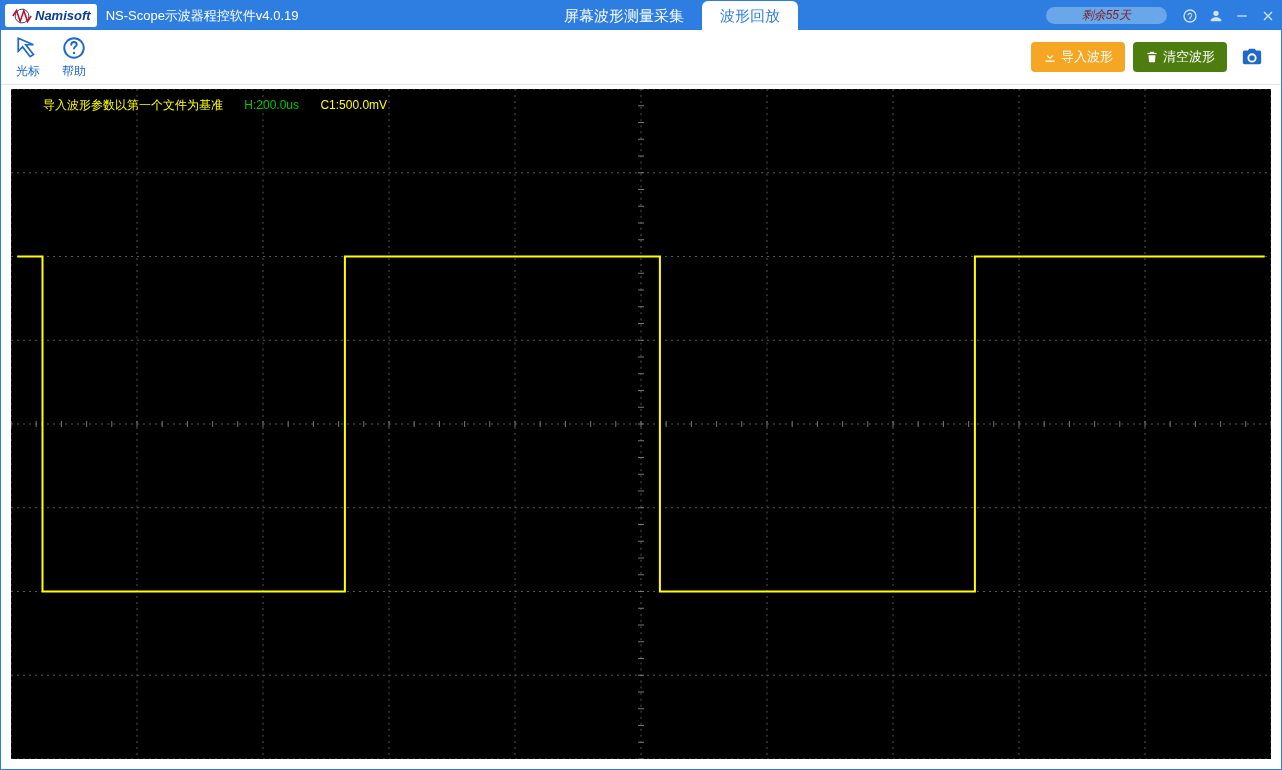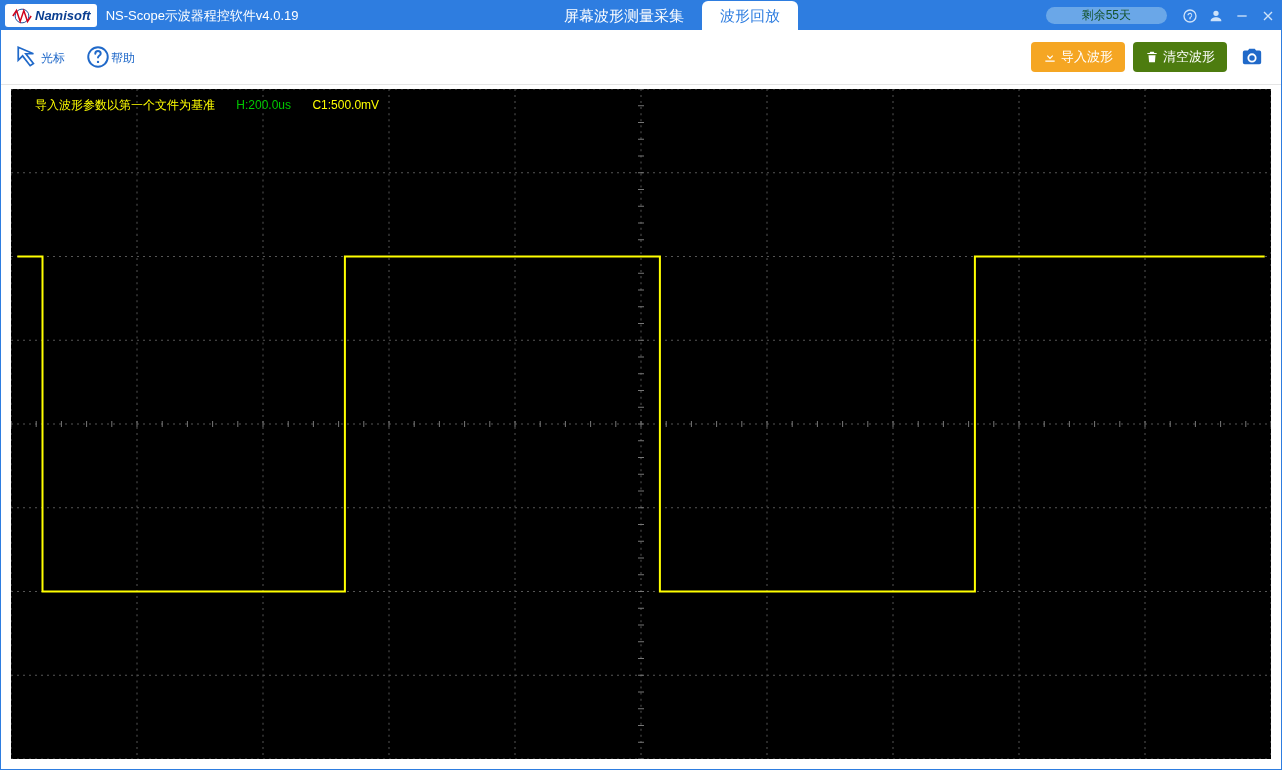--- a/index.html
+++ b/index.html
@@ -5,37 +5,37 @@
   * { box-sizing: border-box; margin: 0; padding: 0; }
   html, body { width: 1282px; height: 770px; font-family: "Microsoft YaHei", Arial, sans-serif; background: #fff; overflow: hidden; }
   .app { width: 1282px; height: 770px; display: flex; flex-direction: column; border: 1px solid #2e7de0; }
   .titlebar { height: 31px; background: #2e7de0; display: flex; align-items: center; color: #fff; font-size: 13px; }
   .logo-box { height: 23px; margin: 0 0 0 4px; background: #fff; border-radius: 3px; padding: 0 6px; display: flex; align-items: center; font-weight: bold; font-style: italic; color: #0b3f91; }
   .logo-wave { width: 22px; height: 16px; margin-right: 2px; }
   .app-title { margin-left: 9px; white-space: nowrap; }
   .tabs-center { flex: 1; display: flex; align-items: flex-end; justify-content: center; height: 100%; }
   .tab { padding: 6px 18px 4px 18px; font-size: 15px; color: #fff; border-top-left-radius: 6px; border-top-right-radius: 6px; margin: 0 0px; cursor: pointer; }
   .tab.active { background: #fff; color: #2e7de0; }
-  .status-pill { background: #6aa7e8; color: #14532d; font-size: 12px; padding: 0 36px; border-radius: 10px; margin-right: 10px; }
+  .status-pill { background: #6aa7e8; color: #7f1d1d; font-size: 12px; padding: 0 36px; border-radius: 10px; margin-right: 10px; font-style: italic; }
   .titlebar .icon-btn { width: 26px; height: 29px; display: flex; align-items: center; justify-content: center; color: #cfe3f9; cursor: pointer; font-size: 16px; }
   .titlebar .icon-btn svg { width: 16px; height: 16px; fill: #cfe3f9; }
   .toolbar { height: 60px; background: #fff; display: flex; align-items: center; padding: 0 14px 0 14px; border-bottom: 1px solid #e5e5e5; }
-  .tool-item { display: flex; flex-direction: row; align-items: center; margin-right: 20px; color: #2069c9; cursor: pointer; }
+  .tool-item { display: flex; flex-direction: column; align-items: center; margin-right: 20px; color: #2069c9; cursor: pointer; }
   .tool-item .ic { width: 26px; height: 26px; display: flex; align-items: center; justify-content: center; }
   .tool-item .lbl { font-size: 12px; margin-top: 2px; }
   .toolbar-spacer { flex: 1; }
   .btn { height: 30px; border: none; border-radius: 4px; padding: 0 12px; font-size: 13px; margin-left: 8px; cursor: pointer; display: inline-flex; align-items: center; color: #fff; }
   .btn svg { width: 14px; height: 14px; fill: #fff; margin-right: 4px; }
   .btn-orange { background: #f5a623; }
   .btn-red { background: #4d7c0f; }
   .camera-btn { width: 30px; height: 30px; display: flex; align-items: center; justify-content: center; color: #2069c9; margin-left: 10px; cursor: pointer; }
   .camera-btn svg { width: 22px; height: 22px; fill: #2069c9; }
   .scope-wrap { flex: 1; padding: 4px 10px 10px 10px; background: #fff; }
   .scope { width: 100%; height: 100%; background: #000; position: relative; }
-  .scope-info { position: absolute; top: 8px; left: 24px; font-size: 12px; }
+  .scope-info { position: absolute; top: 8px; left: 32px; font-size: 12px; }
   .scope-info .msg { color: #ffff00; margin-right: 18px; }
   .scope-info .h { color: #00c800; margin-right: 18px; }
   .scope-info .c1 { color: #ffff00; }
 </style>
 </head>
 <body>
 
 <div class="app">
 
   <div class="titlebar">

